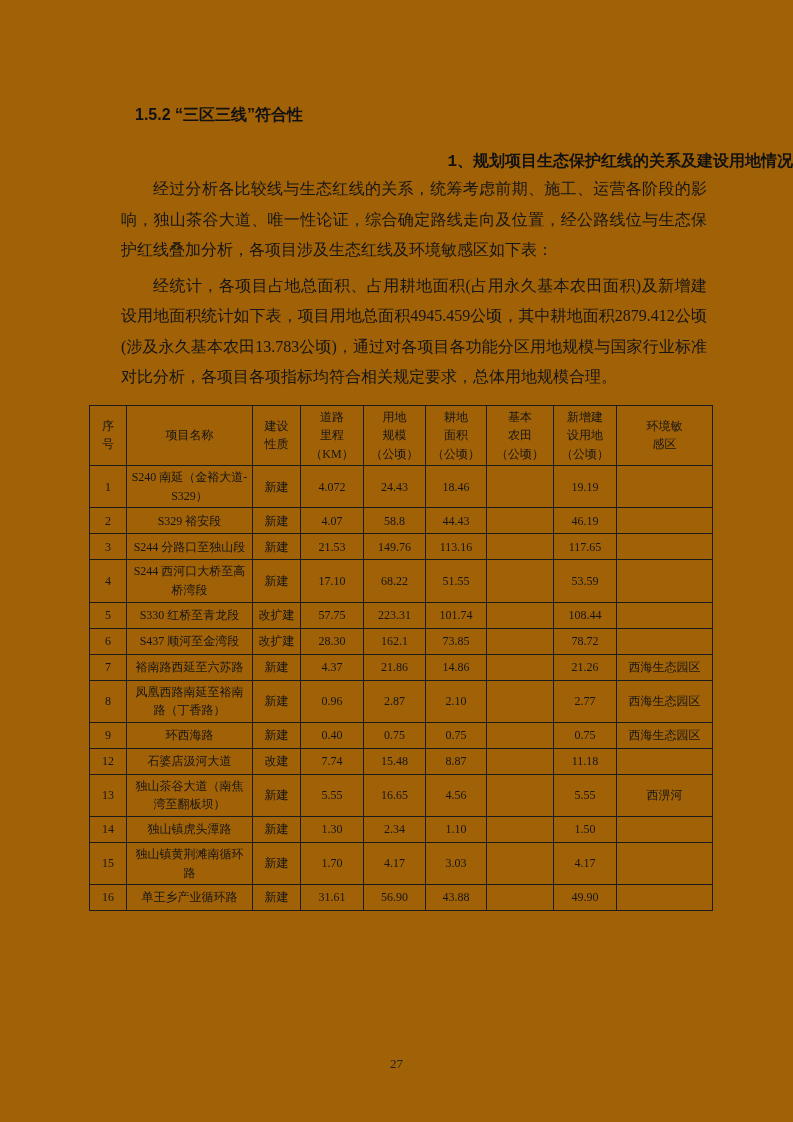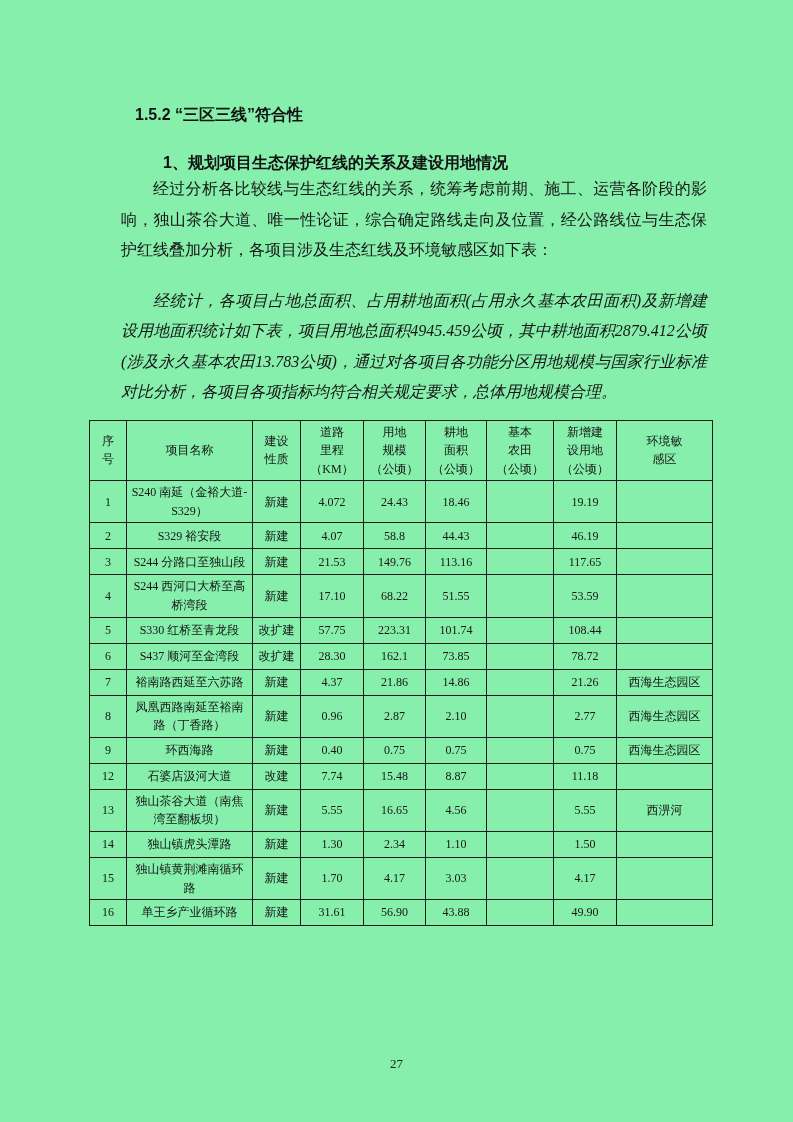--- a/index.html
+++ b/index.html
@@ -1,52 +1,53 @@
 <!DOCTYPE html>
 <html><head>
 <meta charset="utf-8">
 <style>
   * { margin: 0; padding: 0; box-sizing: border-box; }
   html, body { background: #ffffff; }
   .page {
     position: relative;
     width: 793px;
     height: 1122px;
-    background: #86efac;
+    background: #a16207;
     overflow: hidden;
     padding-top: 105px;
     font-family: "Liberation Serif", "DejaVu Serif", serif;
     color: #1a1a1a;
   }
   .section-heading {
     margin: 0 0 0 135px;
     font-family: "Liberation Sans", "DejaVu Sans", sans-serif;
     font-weight: bold;
     font-size: 16px;
     line-height: 19px;
     color: #111111;
   }
   .sub-heading {
     margin: 29px 0 0 163px;
-    font-family: Liberation Sans, sans-serif;
+    font-family: Liberation Mono, monospace;
     font-weight: bold;
     font-size: 16px;
     line-height: 19px;
     color: #111111;
+    text-align: right;
   }
   .body-para {
     width: 586px;
     margin: 2px 0 0 121px;
     font-size: 16px;
     line-height: 30.5px;
     text-align: justify;
     text-indent: 2em;
     color: #151515;
   }
-  .body-para.second { margin-top: 20px; font-style: italic; }
+  .body-para.second { margin-top: 5px; }
   .table-title {
     margin: 6px 0 0 0;
     text-align: center;
     font-family: "Liberation Sans", "DejaVu Sans", sans-serif;
     font-weight: bold;
     font-size: 14px;
     line-height: 20px;
     color: #111111;
   }
   table.data-table {

